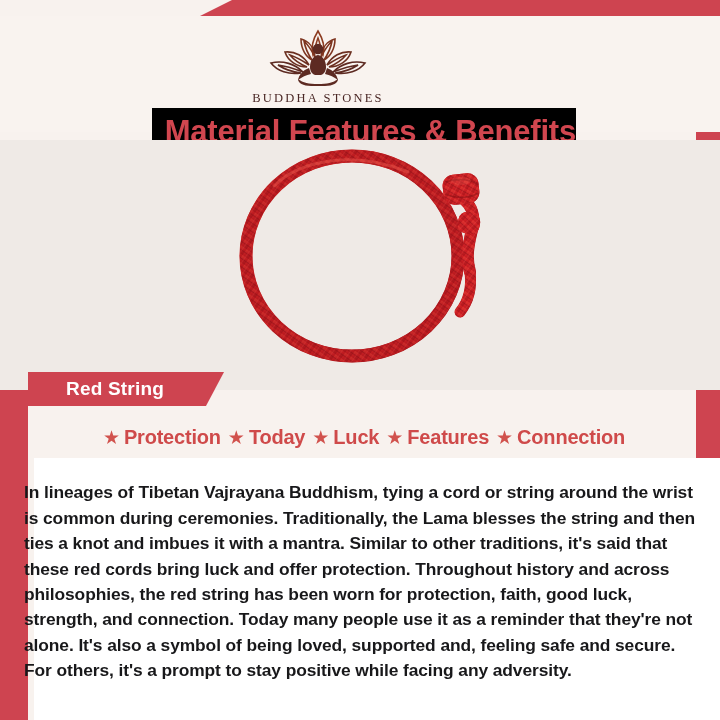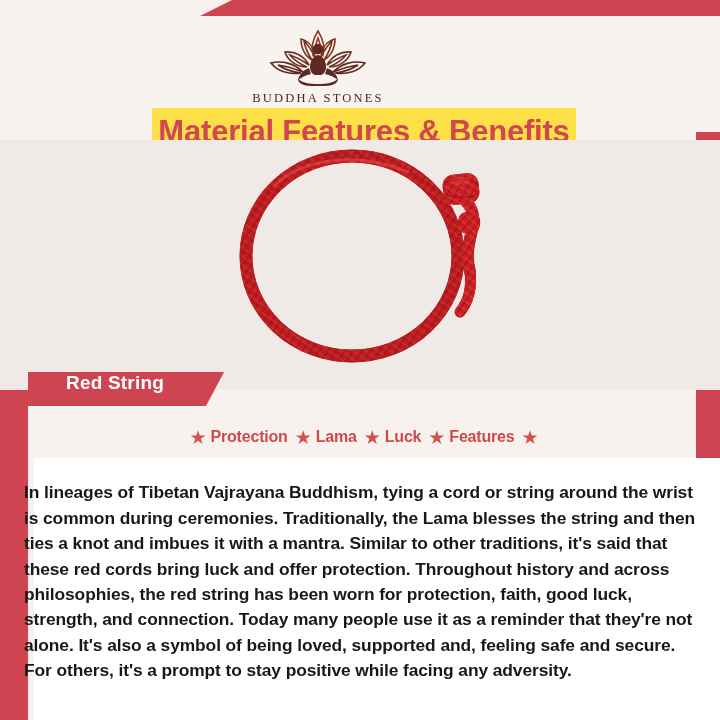--- a/index.html
+++ b/index.html
@@ -96,24 +96,24 @@
     color: #4a2725;
     text-align: center;
   }
 
   .title-band {
     position: absolute;
     top: 92px;
     left: 152px;
     width: 424px;
     height: 48px;
-    background: #fde047;
+    background: #000000;
     display: flex;
     align-items: center;
-    justify-content: center;
+    justify-content: flex-end;
   }
   .title-text {
     font-size: 31px;
     font-weight: bold;
     color: #d1464f;
     letter-spacing: -0.2px;
     white-space: nowrap;
   }
 
   
@@ -136,20 +136,21 @@
   
   .label-banner {
     position: absolute;
     top: 372px;
     left: 28px;
     width: 196px;
     height: 34px;
     background: #ce4450;
     clip-path: polygon(0 0, 196px 0, 178px 34px, 0 34px);
     display: flex;
+    align-items: center;
   }
   .label-banner-text {
     margin-left: 38px;
     font-size: 19px;
     font-weight: bold;
     color: #ffffff;
     letter-spacing: 0.2px;
   }
 
   
@@ -169,21 +170,21 @@
     align-items: center;
     gap: 4px;
     white-space: nowrap;
   }
   .benefit-star {
     font-size: 19px;
     color: #d1524d;
     line-height: 1;
   }
   .benefit-label {
-    font-size: 16px;
+    font-size: 20px;
     font-weight: bold;
     color: #cf4a4a;
     letter-spacing: -0.2px;
   }
 
   
   .description-panel {
     position: absolute;
     top: 458px;
     left: 34px;
@@ -291,32 +292,33 @@
     <span class="label-banner-text">Red String</span>
   </div>
 
   <div class="benefits">
     <span class="benefit">
       <span class="benefit-star">★</span>
       <span class="benefit-label">Protection</span>
     </span>
     <span class="benefit">
       <span class="benefit-star">★</span>
-      <span class="benefit-label">Lama</span>
+      <span class="benefit-label">Today</span>
     </span>
     <span class="benefit">
       <span class="benefit-star">★</span>
       <span class="benefit-label">Luck</span>
     </span>
     <span class="benefit">
       <span class="benefit-star">★</span>
       <span class="benefit-label">Features</span>
     </span>
     <span class="benefit">
       <span class="benefit-star">★</span>
+      <span class="benefit-label">Connection</span>
     </span>
   </div>
 
   <div class="description-panel">
     <p class="description-text">In lineages of Tibetan Vajrayana Buddhism, tying a cord or string around the wrist is common during ceremonies. Traditionally, the Lama blesses the string and then ties a knot and imbues it with a mantra. Similar to other traditions, it's said that these red cords bring luck and offer protection. Throughout history and across philosophies, the red string has been worn for protection, faith, good luck, strength, and connection. Today many people use it as a reminder that they're not alone. It's also a symbol of being loved, supported and, feeling safe and secure. For others, it's a prompt to stay positive while facing any adversity.</p>
   </div>
 
 </div>
 
 </body></html>

